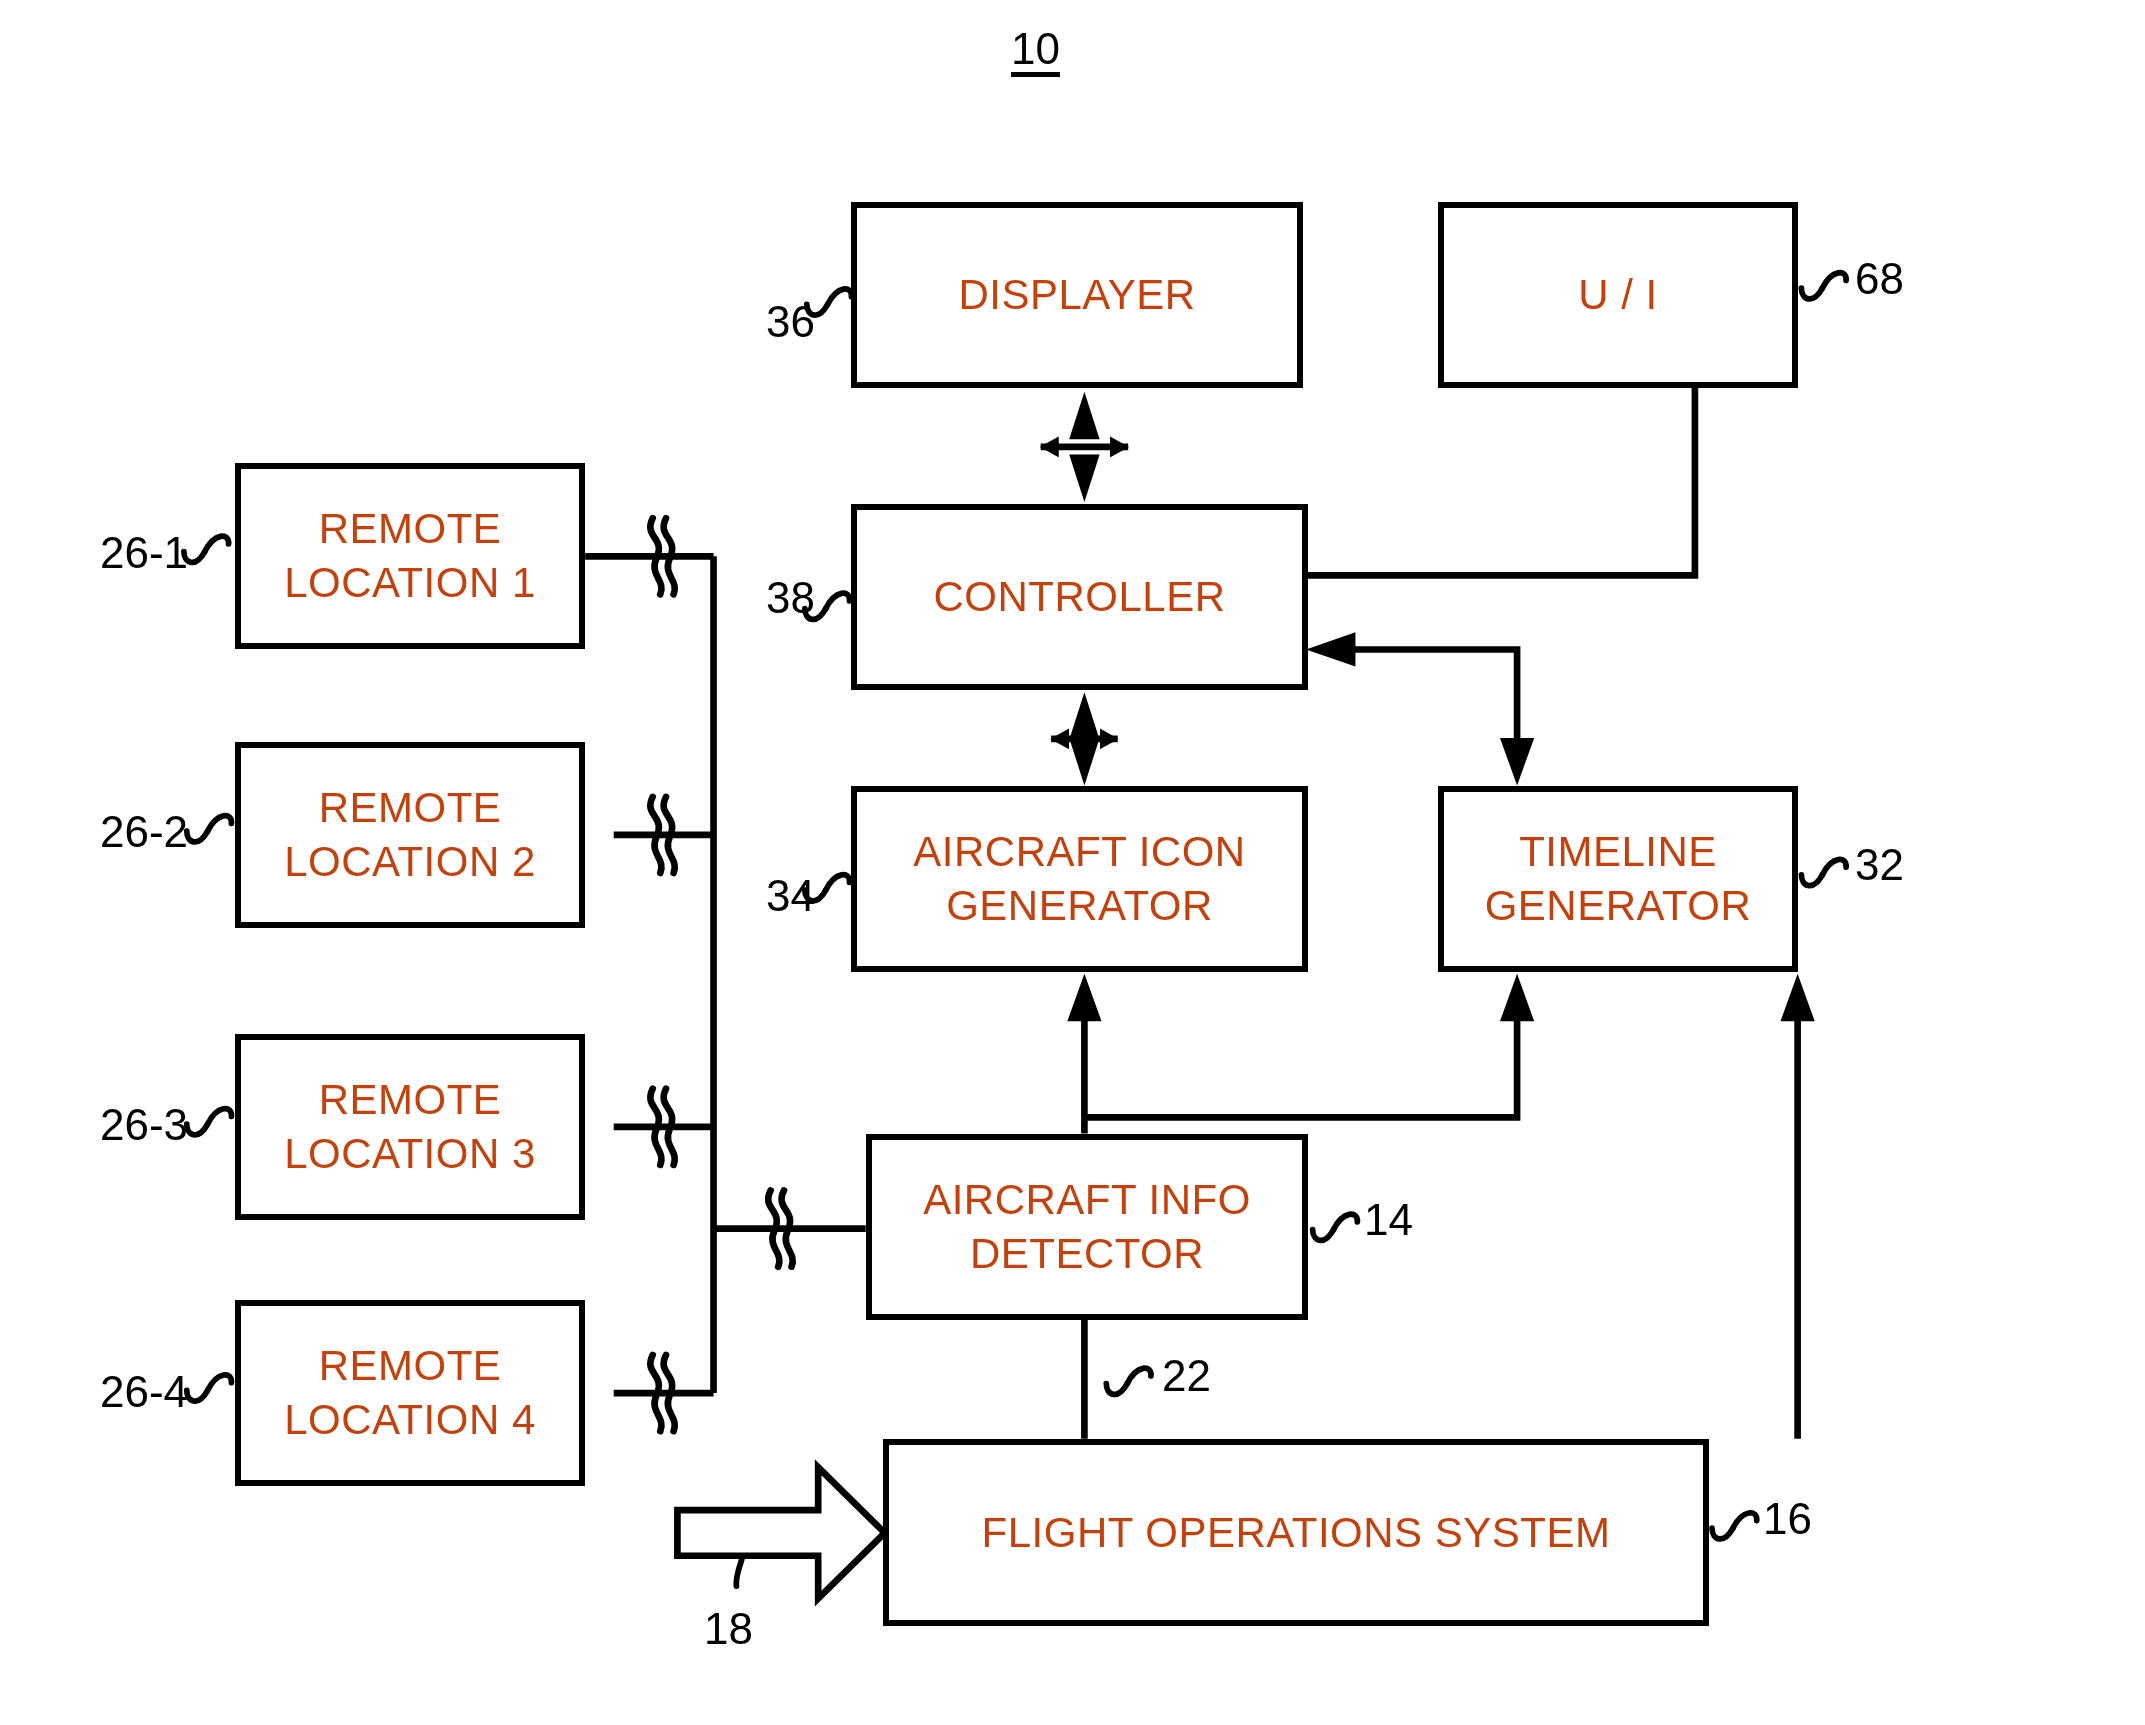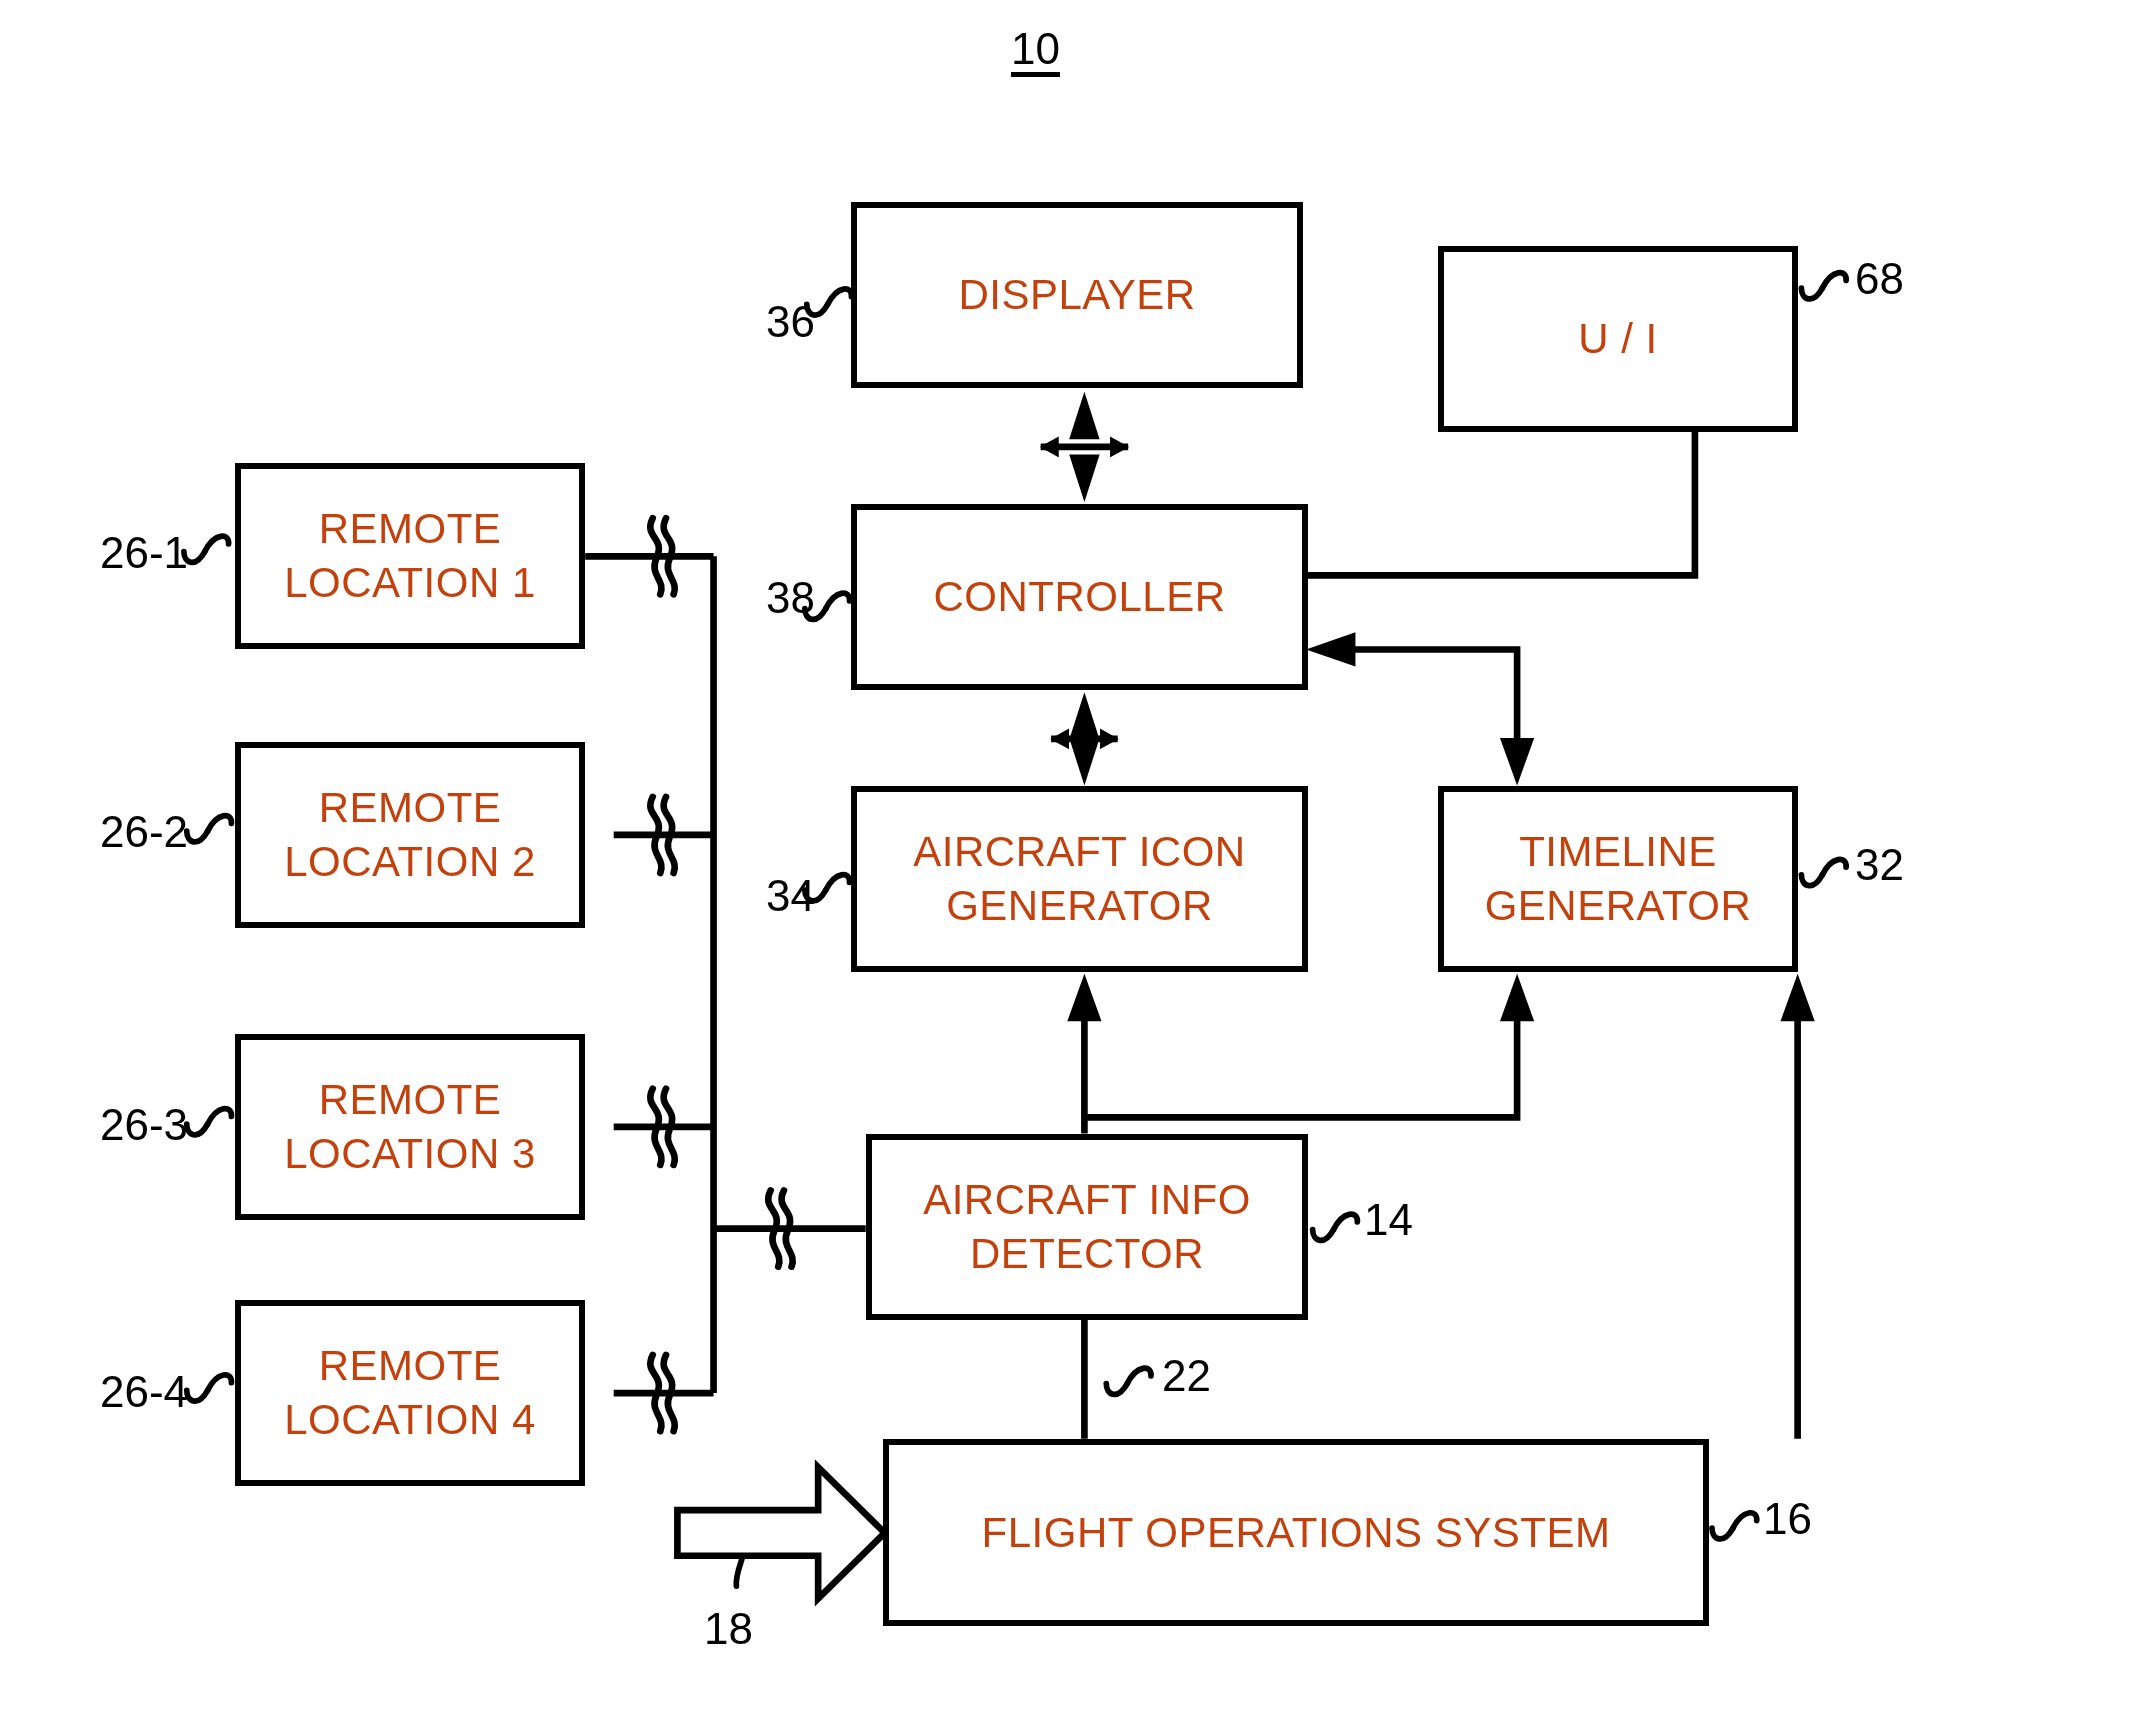--- a/index.html
+++ b/index.html
@@ -191,21 +191,21 @@
     </g>
 
     <polygon points="712,1588 860,1588 860,1543 930,1612 860,1681 860,1636 712,1636" fill="#ffffff" stroke="#000" stroke-width="7" stroke-linejoin="miter"></polygon>
   </svg>
 
   <div class="box" style="left:851px; top:202px; width:452px; height:186px;">
     <span class="label-text">DISPLAYER</span>
   </div>
   <div class="ref" style="left:766px; top:272px;margin-top:28px;">36</div>
 
-  <div class="box" style="left:1438px; top:202px; width:360px; height:186px;margin-top:44px;">
+  <div class="box" style="left:1438px; top:202px; width:360px; height:186px;">
     <span class="label-text">U / I</span>
   </div>
   <div class="ref" style="left:1855px; top:257px;">68</div>
 
   <div class="box" style="left:851px; top:504px; width:457px; height:186px;">
     <span class="label-text">CONTROLLER</span>
   </div>
   <div class="ref" style="left:766px; top:576px;">38</div>
 
   <div class="box" style="left:851px; top:786px; width:457px; height:186px;">

